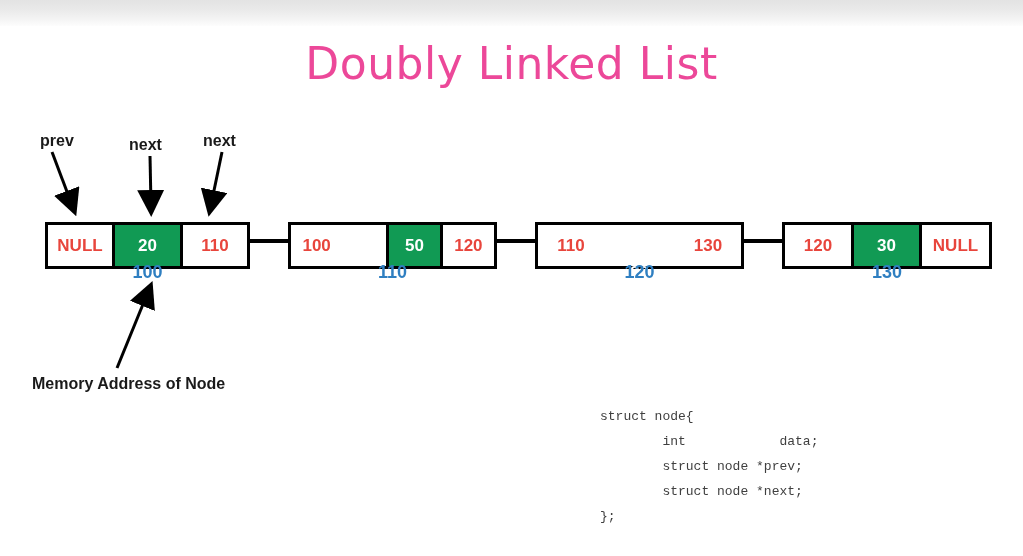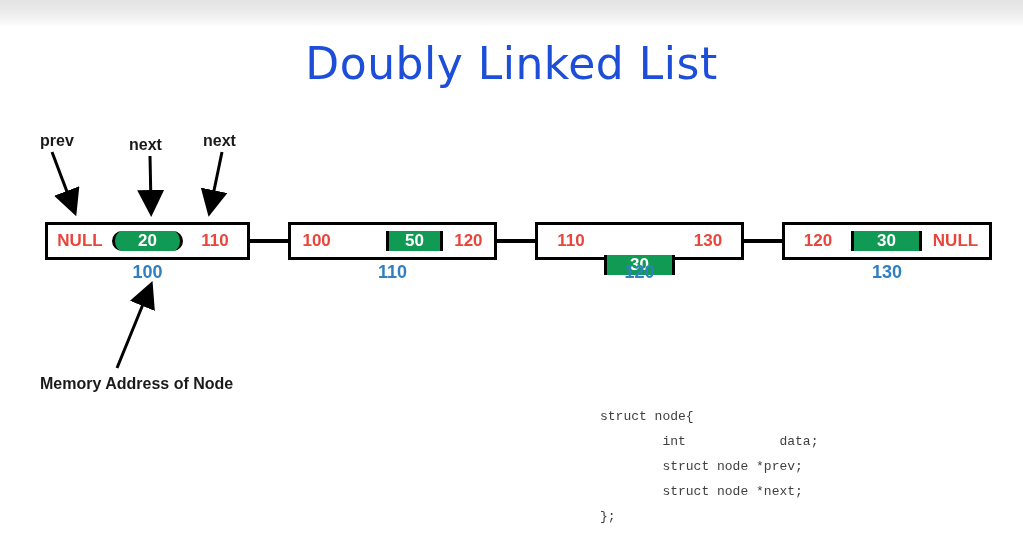--- a/index.html
+++ b/index.html
@@ -29,41 +29,40 @@
     background: linear-gradient(to bottom, #e3e3e3 0%, #e9e9e9 35%, #f4f4f4 75%, #fdfdfd 100%);
   }
   .title {
     position: absolute;
     left: 0;
     top: 38px;
     width: 1023px;
     text-align: center;
     font-size: 44px;
     font-weight: 400;
-    color: #1d4ed8;
+    color: #ec4899;
     letter-spacing: 0.5px;
     font-family: "DejaVu Sans", sans-serif;
   }
 
   
   .chain {
     position: absolute;
     left: 45px;
     top: 222px;
     height: 38px;
   }
   .node {
     position: absolute;
     top: 0;
-    height: 38px;
+    height: 47px;
     border: 3px solid #000000;
     box-sizing: border-box;
     display: flex;
     background: #ffffff;
-    align-items: center;
   }
   .cell {
     display: flex;
     align-items: center;
     justify-content: center;
     box-sizing: border-box;
     font-size: 17px;
     font-weight: bold;
     font-family: "Liberation Sans", sans-serif;
   }
@@ -143,21 +142,21 @@
 
     <line x1="150" y1="156" x2="151" y2="205" stroke="#000000" stroke-width="3" marker-end="url(#ah)"></line>
 
     <line x1="222" y1="152" x2="211" y2="205" stroke="#000000" stroke-width="3" marker-end="url(#ah)"></line>
   </svg>
 
   <div class="chain">
 
     <div class="node" style="left:0px; width:205px;">
       <div class="cell ptr" style="width:66px;">NULL</div>
-      <div class="cell data" style="width:73px;border-radius:15px;">20</div>
+      <div class="cell data" style="width:73px;">20</div>
       <div class="cell ptr" style="width:66px;">110</div>
     </div>
     <div class="connector" style="left:205px; width:38px;"></div>
 
     <div class="node" style="left:243px; width:209px;">
       <div class="cell ptr" style="width:68px;">100</div>
       <div class="cell data" style="width:73px;margin-left:44px;">50</div>
       <div class="cell ptr" style="width:68px;">120</div>
     </div>
     <div class="connector" style="left:452px; width:38px;"></div>
@@ -177,21 +176,21 @@
   </div>
 
   <div class="addr" style="left:45px;  width:205px;">100</div>
   <div class="addr" style="left:288px; width:209px;">110</div>
   <div class="addr" style="left:535px; width:209px;">120</div>
   <div class="addr" style="left:782px; width:210px;">130</div>
 
   <svg class="arrow-svg" style="left:0px; top:0px; width:300px; height:400px;">
     <line x1="117" y1="368" x2="148" y2="292" stroke="#000000" stroke-width="3" marker-end="url(#ah)"></line>
   </svg>
-  <div class="callout" style="left:40px; top:375px;">Memory Address of Node</div>
+  <div class="callout" style="left:32px; top:375px;">Memory Address of Node</div>
 
   <div class="code"><span>struct node{</span>
 <span>        int            data;</span>
 <span>        struct node *prev;</span>
 <span>        struct node *next;</span>
 <span>};</span></div>
 
 </div>
 
 </body></html>

